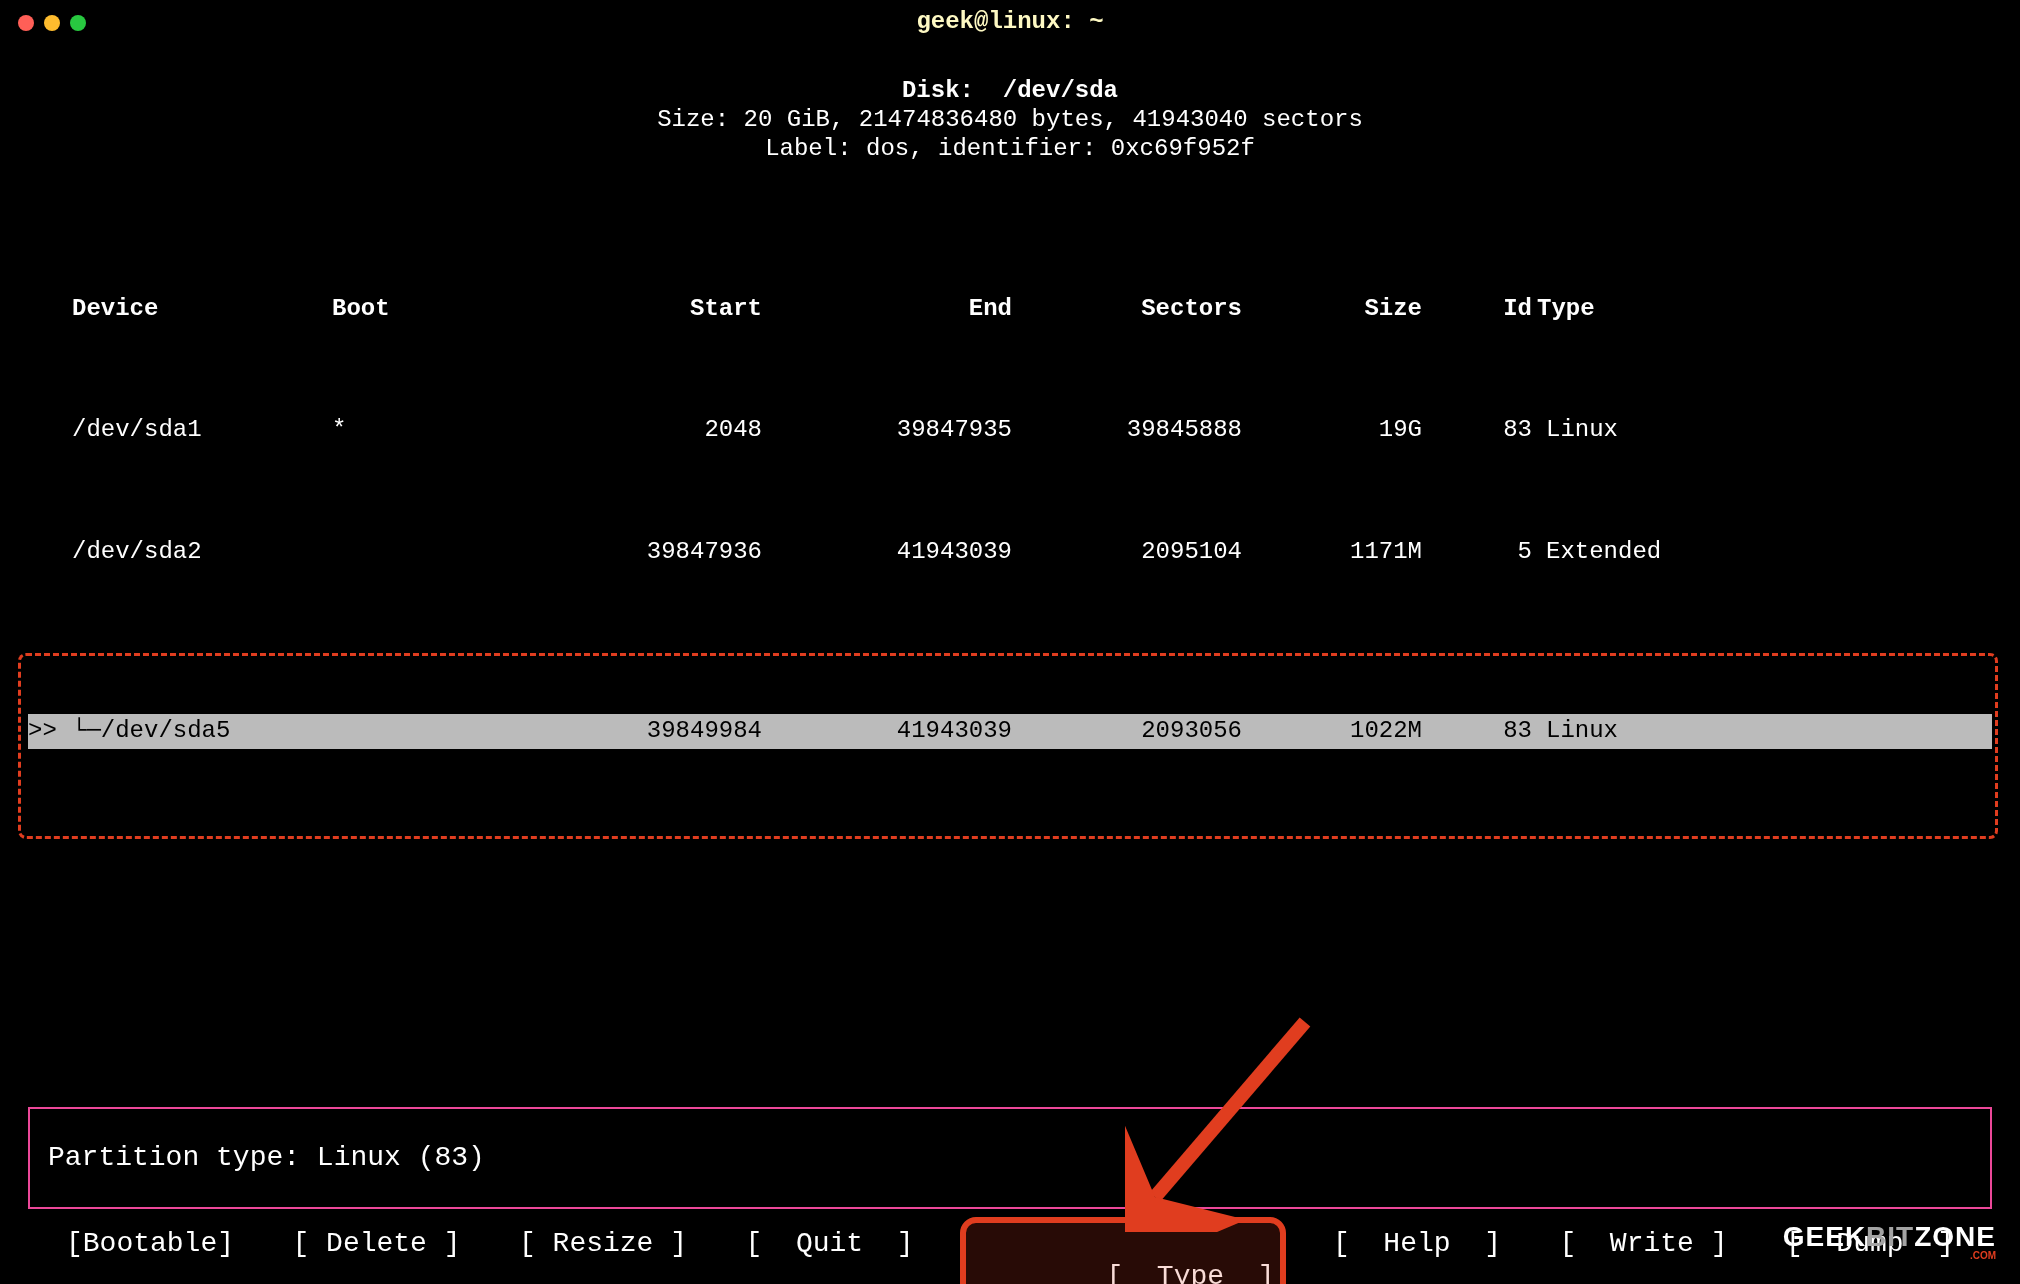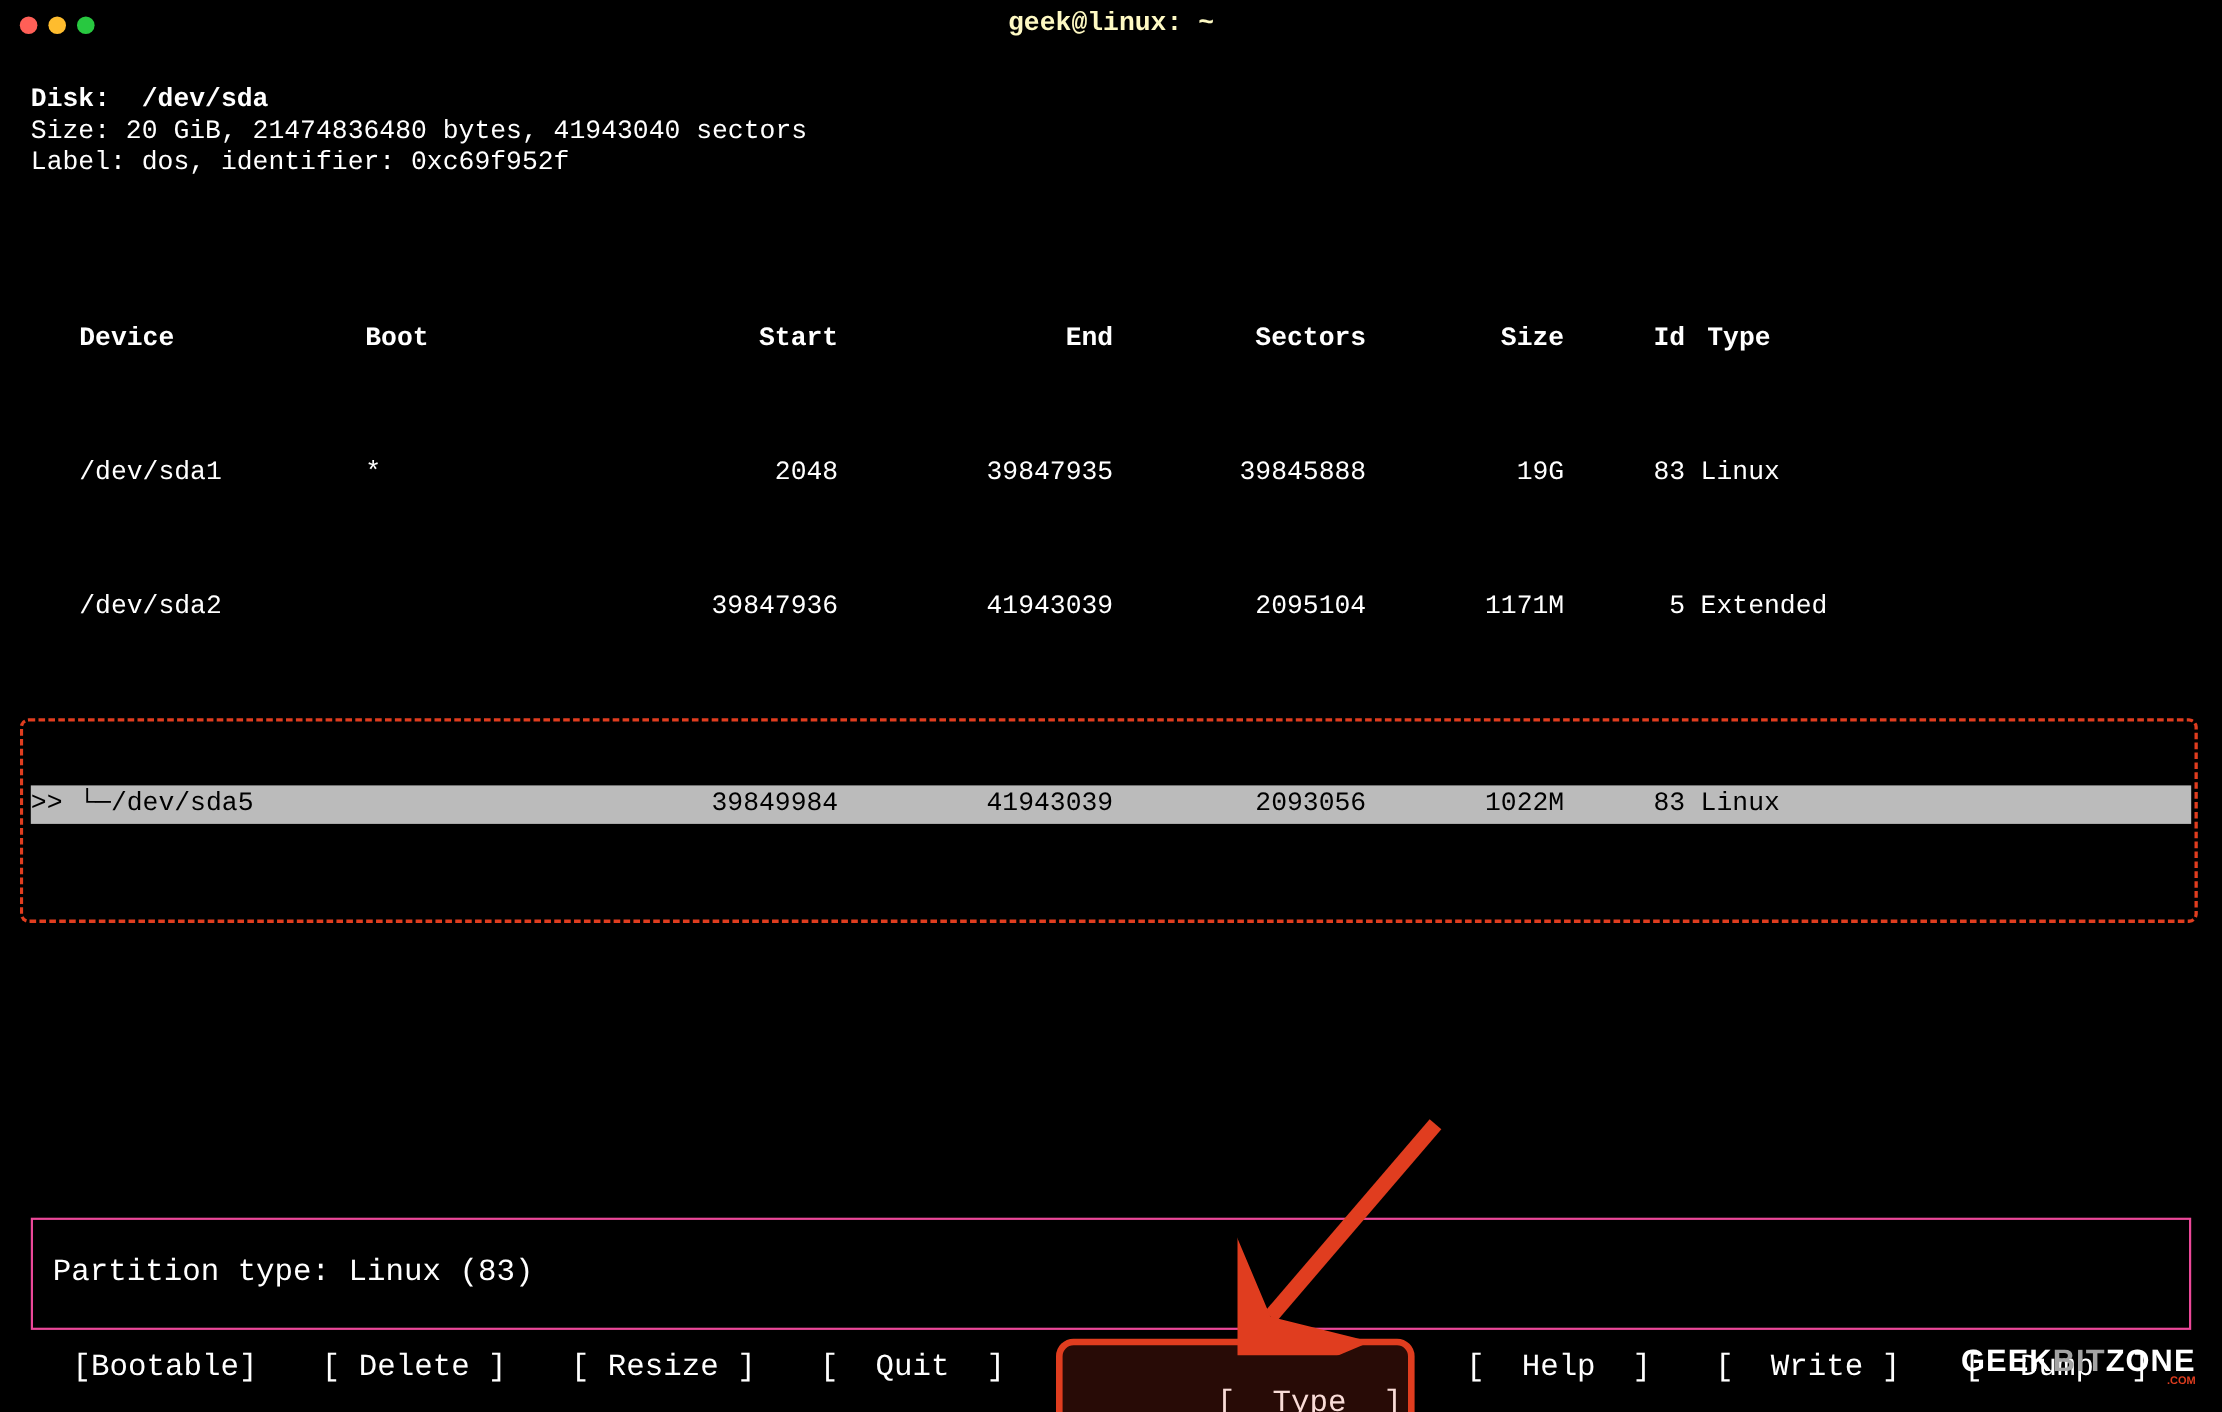--- a/index.html
+++ b/index.html
@@ -36,21 +36,21 @@
       color: #fef9c3;
       font-weight: 700;
       position: absolute;
       left: 50%;
       transform: translateX(-50%);
     }
     .content {
       padding: 0 28px;
       position: relative;
     }
-    .center { text-align: left; white-space: pre; }
+    .center { text-align: center; white-space: pre; }
     .disk-header { margin-top: 32px; font-weight: 700; }
     .disk-sub { color: #ffffff; }
     .table {
       margin-top: 42px;
       white-space: pre;
       font-variant-ligatures: none;
     }
     .row {
       display: grid;
       grid-template-columns: 44px 260px 190px 240px 250px 230px 180px 110px 1fr 20px;
@@ -148,21 +148,21 @@
 
     <div class="row th">
       <span></span>
       <span>Device</span>
       <span>Boot</span>
       <span class="right">Start</span>
       <span class="right">End</span>
       <span class="right">Sectors</span>
       <span class="right">Size</span>
       <span class="right">Id</span>
-      <span style="padding-left:20px">Type</span>
+      <span style="padding-left:5px">Type</span>
       <span></span>
     </div>
 
     <div class="row">
       <span></span>
       <span>/dev/sda1</span>
       <span>*</span>
       <span class="right">2048</span>
       <span class="right">39847935</span>
       <span class="right">39845888</span>

